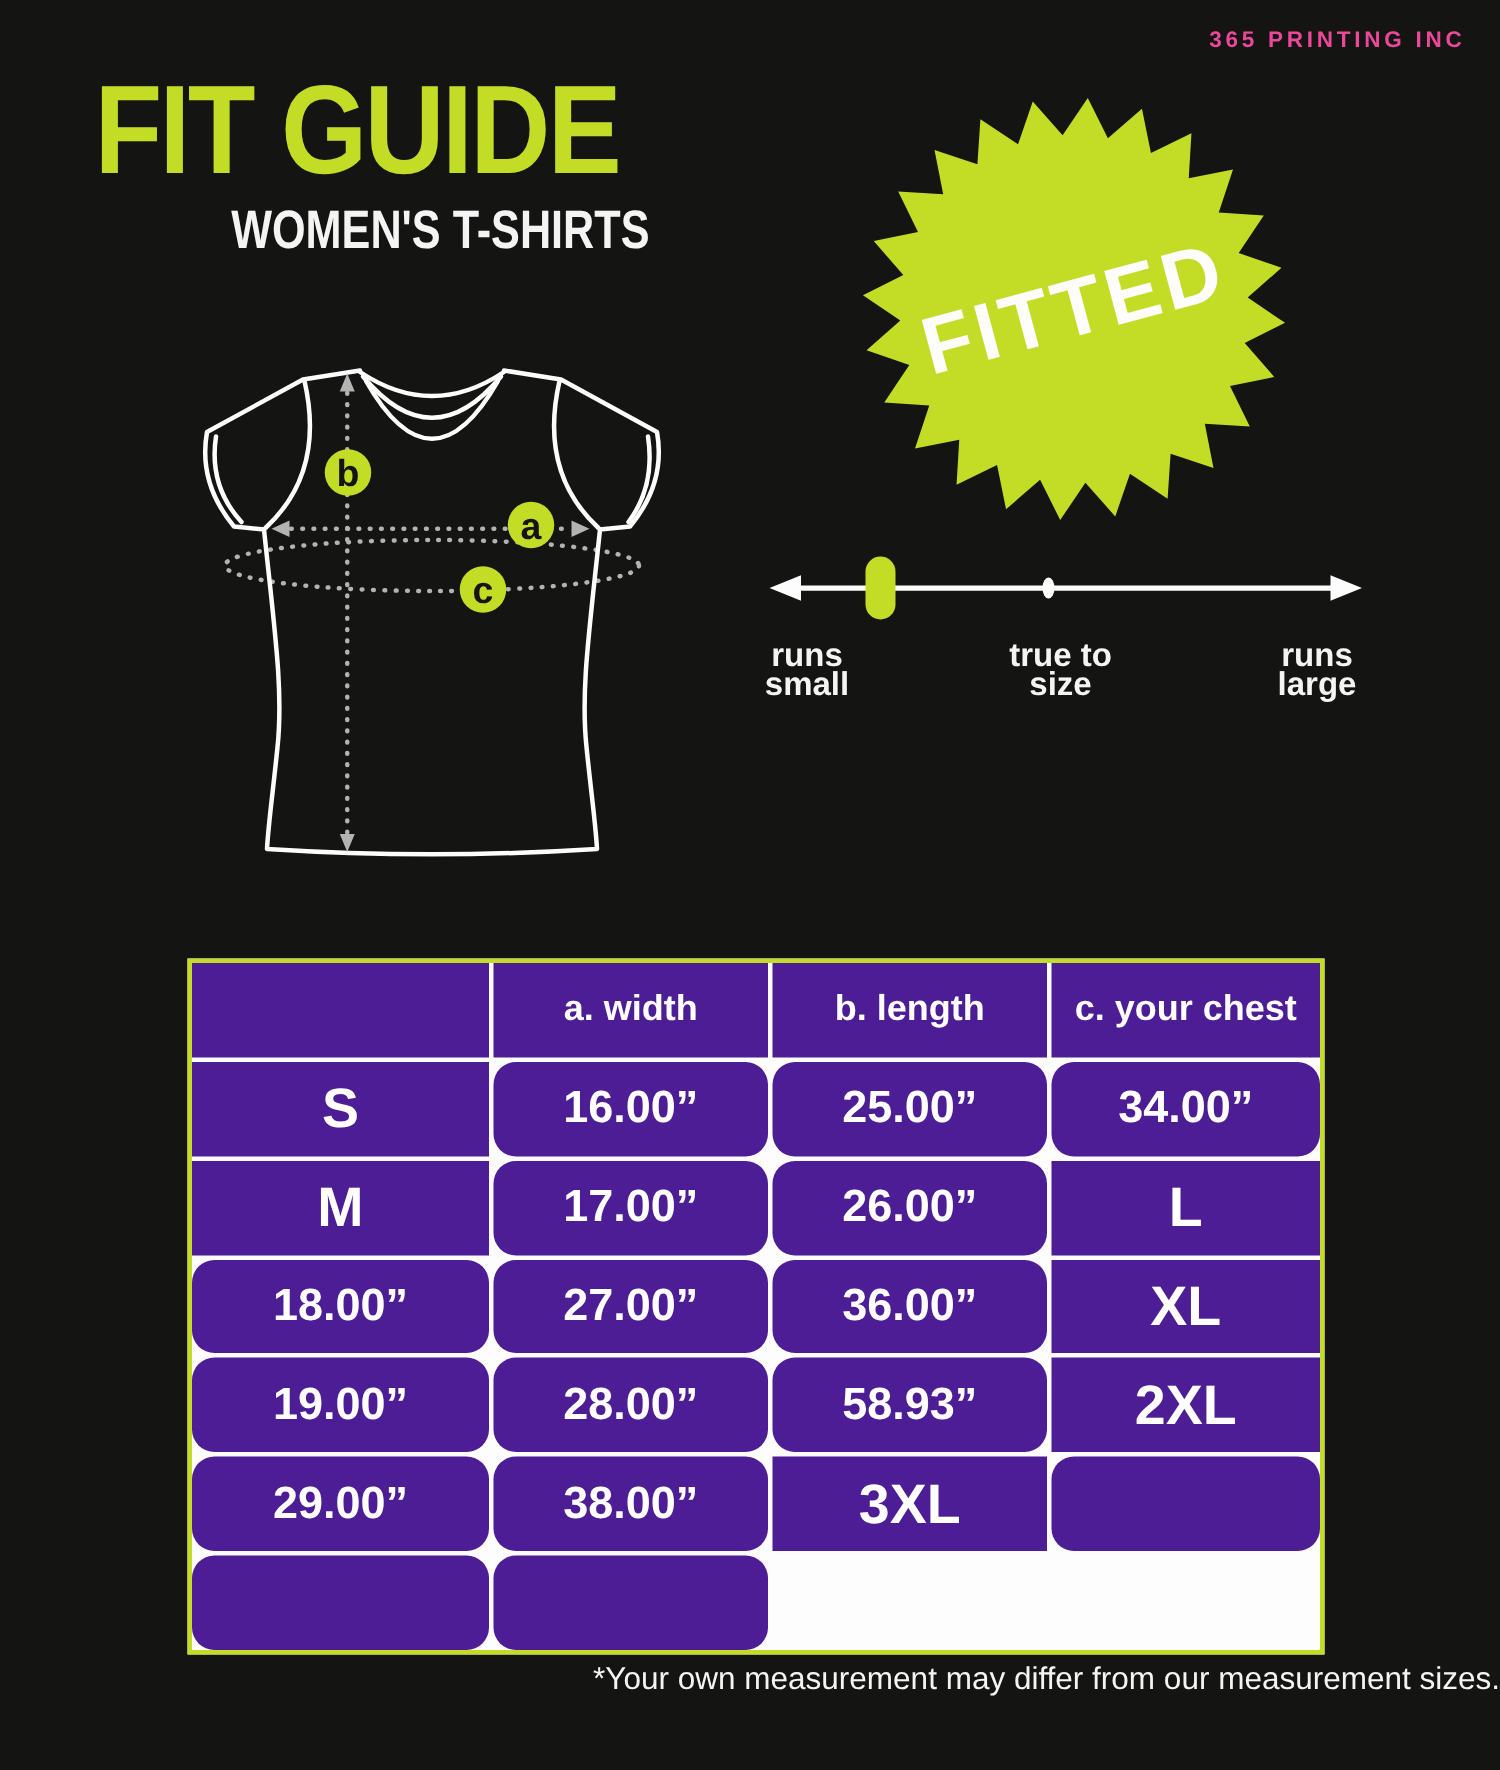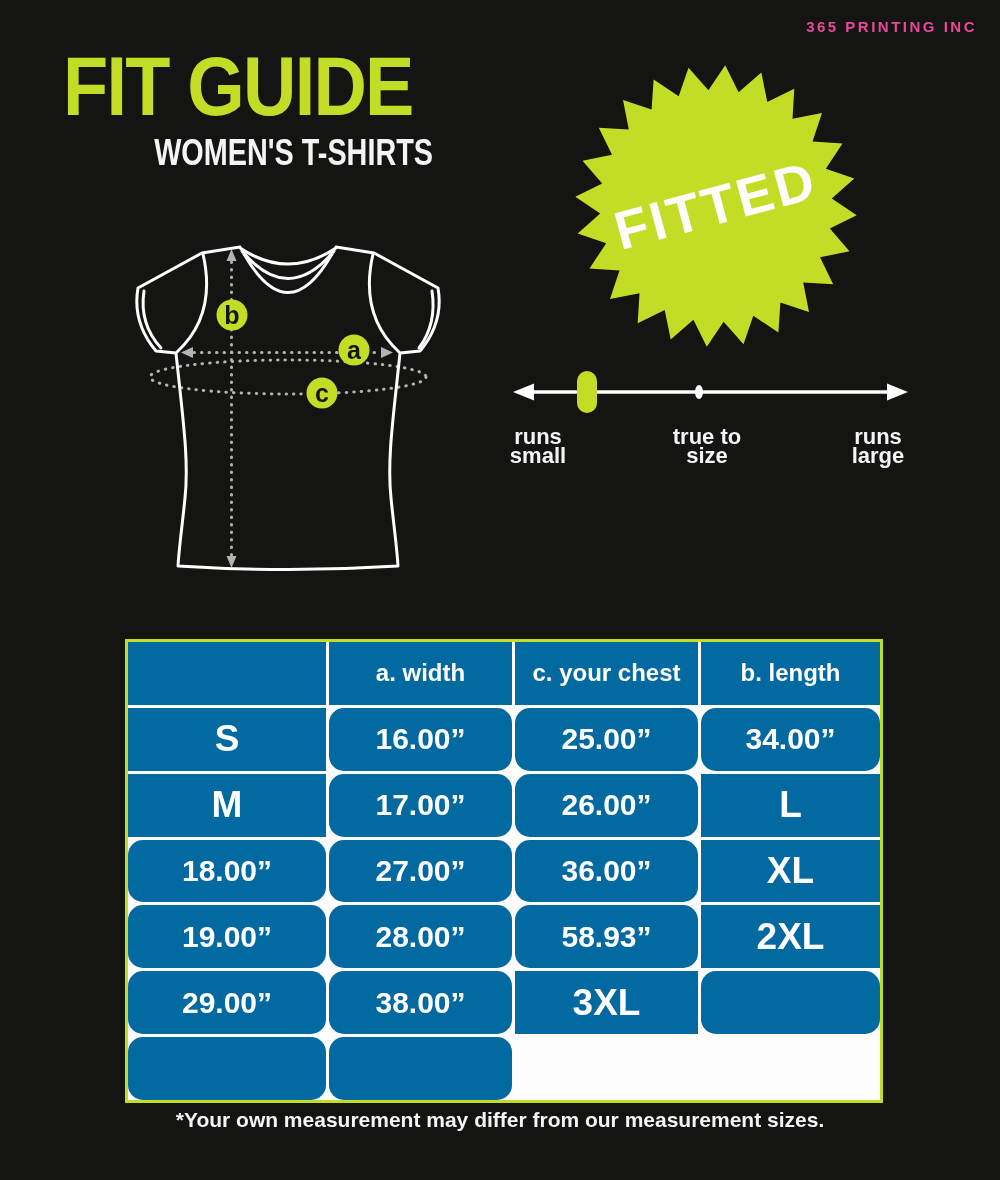--- a/index.html
+++ b/index.html
@@ -33,27 +33,27 @@
 
   
   .scale-svg{left:505px;top:363px;width:410px;height:62px;}
   .scale-label{top:427px;width:140px;text-align:center;font-size:22px;line-height:19px;
                font-weight:bold;white-space:pre-line;color:#f4f4f4;}
 
   
   .size-table{left:125px;top:639px;width:758px;height:464px;box-sizing:border-box;
               border:3px solid #c3dd26;background:#fdfdfd;display:grid;
               grid-template-columns:198px 183px 183px 1fr;grid-template-rows:repeat(7,1fr);gap:3px;}
-  .cell{background:#0369a1;display:flex;align-items:center;justify-content:center;font-weight:bold;}
+  .cell{background:#4c1d95;display:flex;align-items:center;justify-content:center;font-weight:bold;}
   .cell.head{font-size:24px;}
   .cell.size{font-size:37px;}
   .cell.val{font-size:30px;border-radius:15px;}
 
   
-  .footnote{top:1108px;left:0;width:1000px;text-align:center;font-size:21px;font-weight:bold;color:#f4f4f4;}
+  .footnote{top:1108px;left:0;width:1000px;text-align:right;font-size:21px;font-weight:normal;color:#f4f4f4;}
 </style>
 </head>
 <body>
 
 <div class="page">
 
   <div class="abs brand">365 PRINTING INC</div>
 
   <div class="abs titleblock">
     <span class="title">FIT GUIDE</span>
@@ -112,22 +112,22 @@
   <div class="abs scale-label" style="left:468px;">runs
 small</div>
   <div class="abs scale-label" style="left:637px;">true to
 size</div>
   <div class="abs scale-label" style="left:808px;">runs
 large</div>
 
   <div class="abs size-table">
     <div class="cell head"></div>
     <div class="cell head">a. width</div>
+    <div class="cell head">b. length</div>
     <div class="cell head">c. your chest</div>
-    <div class="cell head">b. length</div>
 
     <div class="cell size">S</div>
     <div class="cell val">16.00”</div>
     <div class="cell val">25.00”</div>
     <div class="cell val">34.00”</div>
 
     <div class="cell size">M</div>
     <div class="cell val">17.00”</div>
     <div class="cell val">26.00”</div>
 

